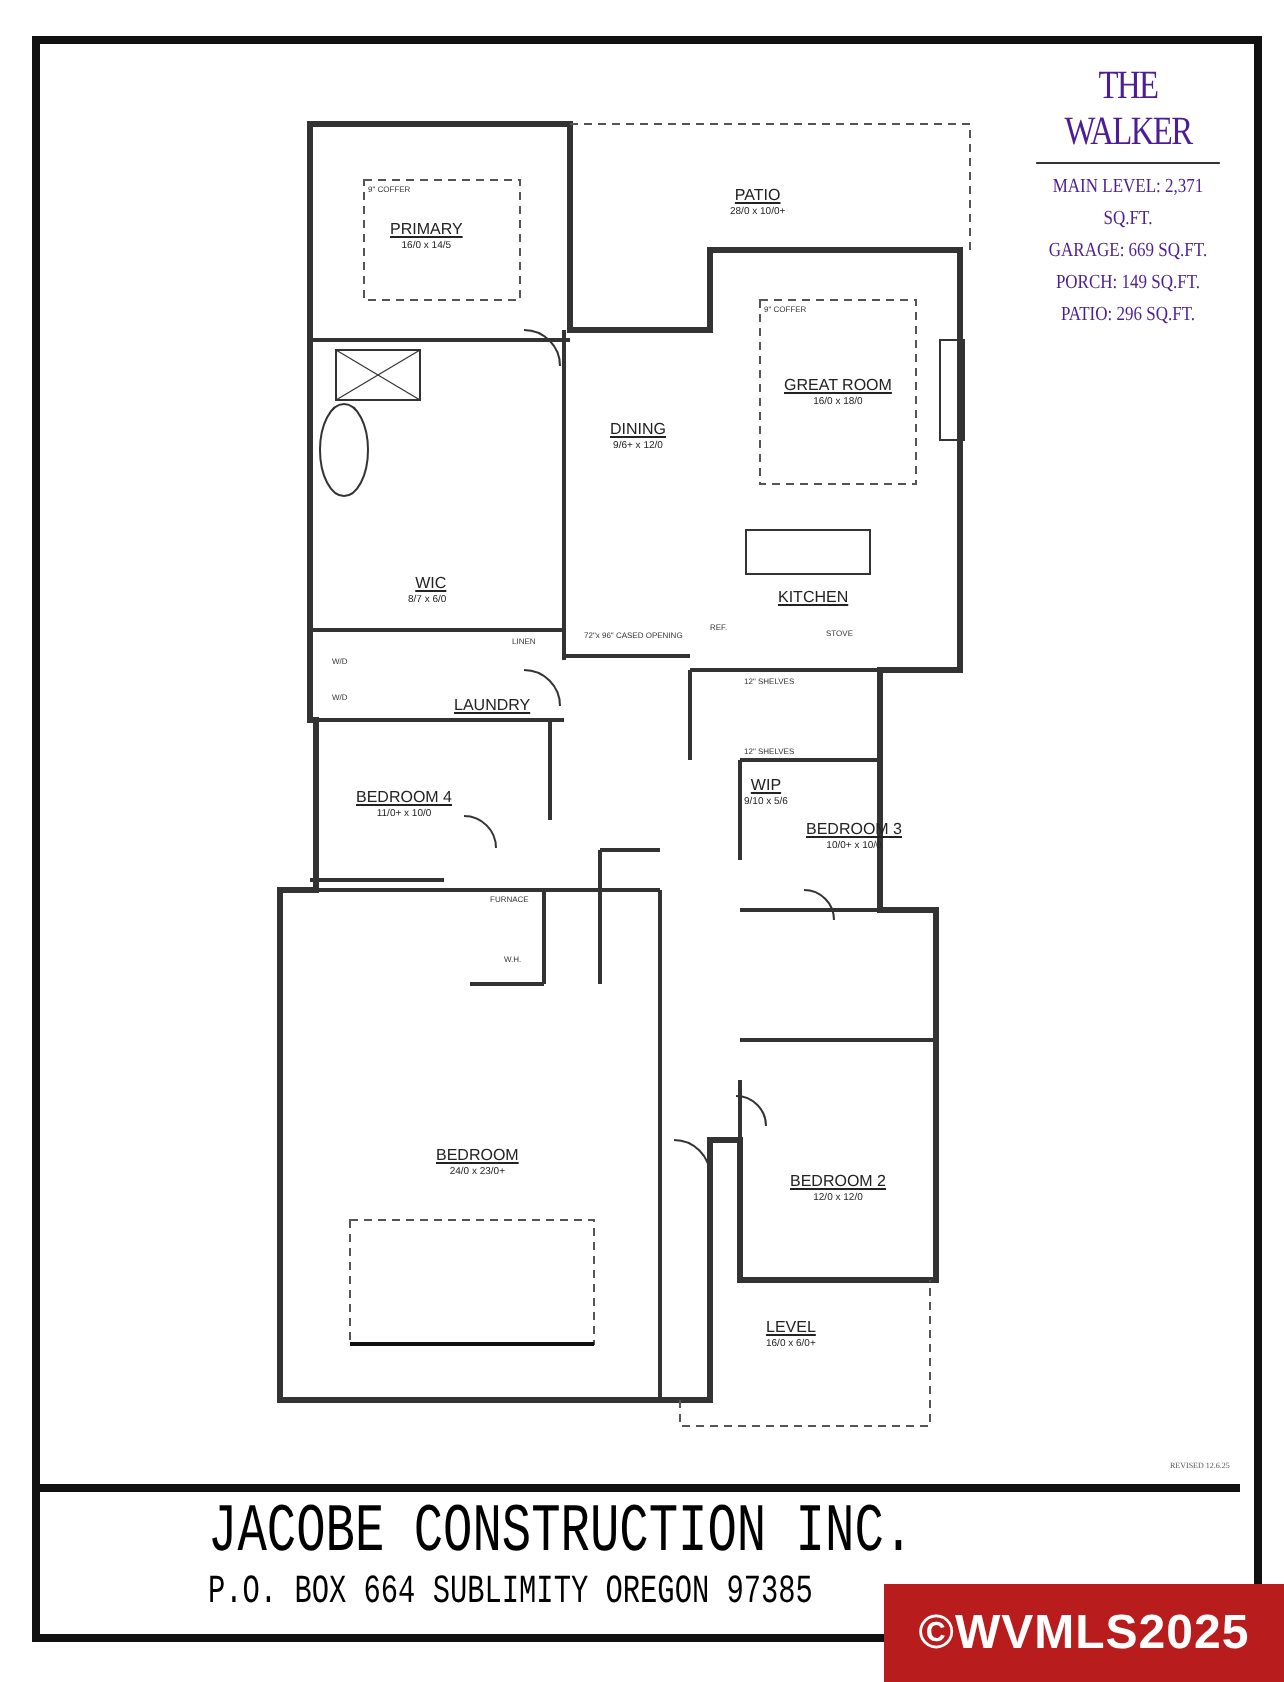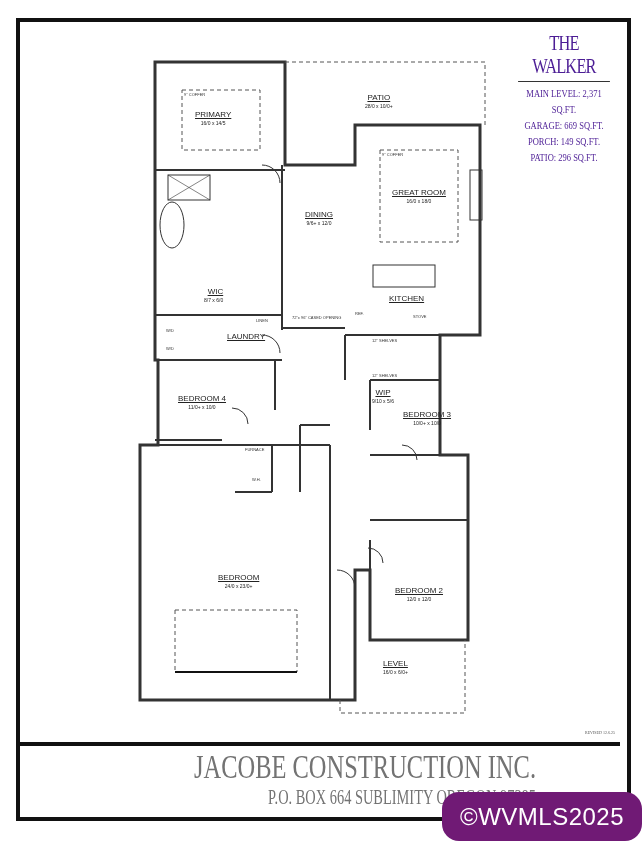--- a/index.html
+++ b/index.html
@@ -2,25 +2,25 @@
 <html><head>
 <meta charset="utf-8">
 <style>
   html,body{margin:0;padding:0;background:#ffffff;}
   body{width:642px;height:841px;position:relative;overflow:hidden;font-family:"Liberation Sans",sans-serif;}
   .sheet{position:absolute;left:16px;top:18px;width:615px;height:803px;border:4px solid #111;box-sizing:border-box;background:#fff;}
   .title-block{position:absolute;left:508px;top:32px;width:112px;text-align:center;font-family:"Liberation Serif",serif;color:#4c1d95;}
   .title-block .plan-name{font-size:20px;letter-spacing:-1px;transform:scaleX(0.82);transform-origin:center;display:block;border-bottom:1px solid #333;padding-bottom:3px;margin-bottom:4px;}
   .title-block .area{font-size:10px;line-height:16px;transform:scaleX(0.85);display:block;}
   .footer-divider{position:absolute;left:20px;top:742px;width:600px;height:4px;background:#111;}
-  .company{position:absolute;left:20px;top:748px;width:600px;text-align:right;font-family:Liberation Serif, serif;color:#737373;}
+  .company{position:absolute;left:20px;top:748px;width:600px;text-align:left;font-family:Liberation Mono, monospace;color:#000000;}
   .company .name{font-size:34px;line-height:38px;transform:scaleX(0.72);display:block;}
   .company .addr{font-size:20px;line-height:22px;transform:scaleX(0.72);display:block;}
   .revised{position:absolute;left:585px;top:730px;font-size:4px;color:#555;font-family:"Liberation Serif",serif;}
-  .mls{position:absolute;left:442px;top:792px;width:200px;height:49px;background:#701a75;color:#fff;font-weight:normal;font-size:24px;display:flex;align-items:center;justify-content:center;letter-spacing:0.5px;border-radius:17px;}
+  .mls{position:absolute;left:442px;top:792px;width:200px;height:49px;background:#b91c1c;color:#fff;font-weight:bold;font-size:24px;display:flex;align-items:center;justify-content:center;letter-spacing:0.5px;}
   .plan{position:absolute;left:0;top:0;}
   .rl{position:absolute;text-align:center;font-size:8px;color:#222;line-height:9px;white-space:nowrap;}
   .rl .n{text-decoration:underline;display:block;}
   .rl .d{font-size:5px;display:block;}
   .tiny{position:absolute;font-size:4px;color:#333;white-space:nowrap;}
 </style>
 </head>
 <body>
 
 <div class="sheet"></div>
@@ -123,21 +123,21 @@
   <span class="d">8/7 x 6/0</span>
 </div>
 
 <div class="rl" style="left:372px;top:348px;margin-top:40px;">
   <span class="n">WIP</span>
   <span class="d">9/10 x 5/6</span>
 </div>
 <div class="tiny" style="left:372px;top:338px;">12" SHELVES</div>
 <div class="tiny" style="left:372px;top:373px;">12" SHELVES</div>
 
-<div class="rl" style="left:202px;top:332px;padding-left:25px;">
+<div class="rl" style="left:202px;top:348px;padding-left:25px;">
   <span class="n">LAUNDRY</span>
 </div>
 <div class="tiny" style="left:166px;top:328px;">W/D</div>
 <div class="tiny" style="left:166px;top:346px;">W/D</div>
 <div class="tiny" style="left:256px;top:318px;">LINEN</div>
 
 <div class="rl" style="left:178px;top:394px;">
   <span class="n">BEDROOM 4</span>
   <span class="d">11/0+ x 10/0</span>
 </div>

